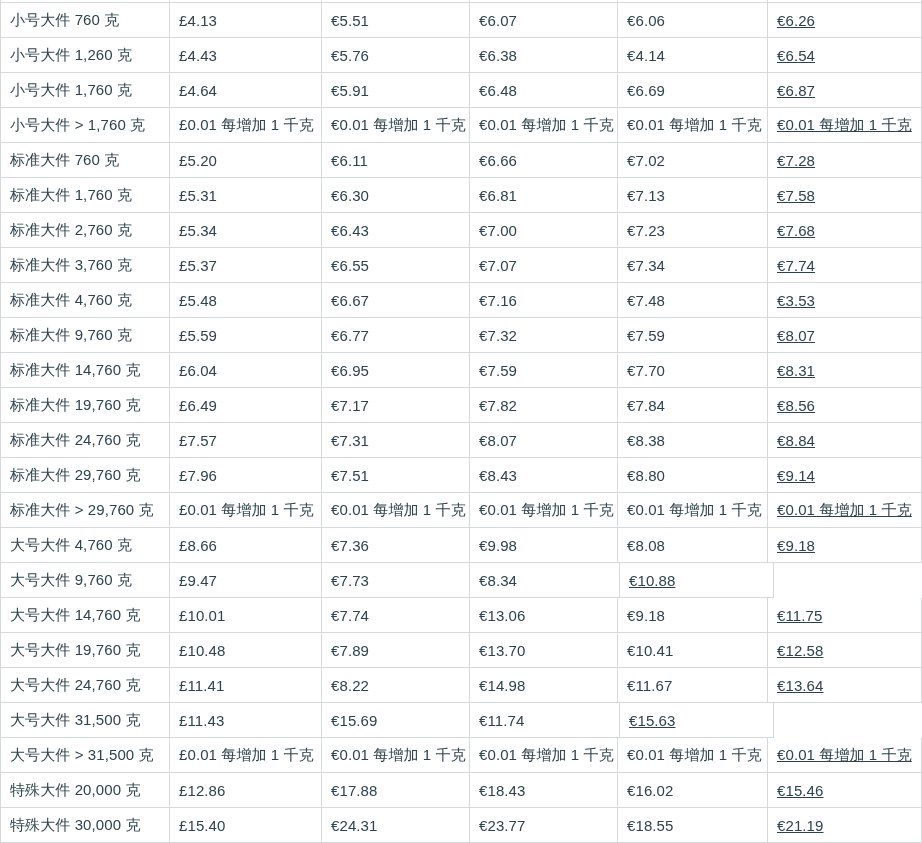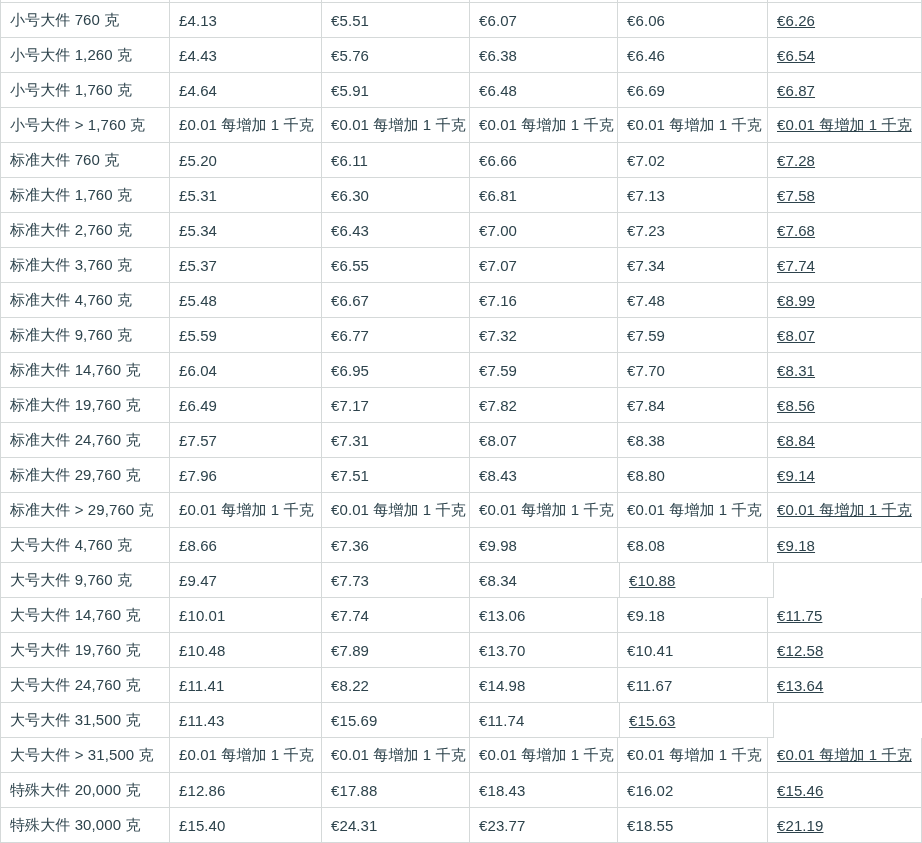--- a/index.html
+++ b/index.html
@@ -63,21 +63,21 @@
       <div class="cell c2">€5.51</div>
       <div class="cell c3">€6.07</div>
       <div class="cell c4">€6.06</div>
       <div class="cell c5">€6.26</div>
     </div>
     <div class="row">
       <div class="cell c0">小号大件 1,260 克</div>
       <div class="cell c1">£4.43</div>
       <div class="cell c2">€5.76</div>
       <div class="cell c3">€6.38</div>
-      <div class="cell c4">€6.46</div>
+      <div class="cell c4">€4.14</div>
       <div class="cell c5">€6.54</div>
     </div>
     <div class="row">
       <div class="cell c0">小号大件 1,760 克</div>
       <div class="cell c1">£4.64</div>
       <div class="cell c2">€5.91</div>
       <div class="cell c3">€6.48</div>
       <div class="cell c4">€6.69</div>
       <div class="cell c5">€6.87</div>
     </div>
@@ -120,21 +120,21 @@
       <div class="cell c3">€7.07</div>
       <div class="cell c4">€7.34</div>
       <div class="cell c5">€7.74</div>
     </div>
     <div class="row">
       <div class="cell c0">标准大件 4,760 克</div>
       <div class="cell c1">£5.48</div>
       <div class="cell c2">€6.67</div>
       <div class="cell c3">€7.16</div>
       <div class="cell c4">€7.48</div>
-      <div class="cell c5">€8.99</div>
+      <div class="cell c5">€3.53</div>
     </div>
     <div class="row">
       <div class="cell c0">标准大件 9,760 克</div>
       <div class="cell c1">£5.59</div>
       <div class="cell c2">€6.77</div>
       <div class="cell c3">€7.32</div>
       <div class="cell c4">€7.59</div>
       <div class="cell c5">€8.07</div>
     </div>
     <div class="row">

